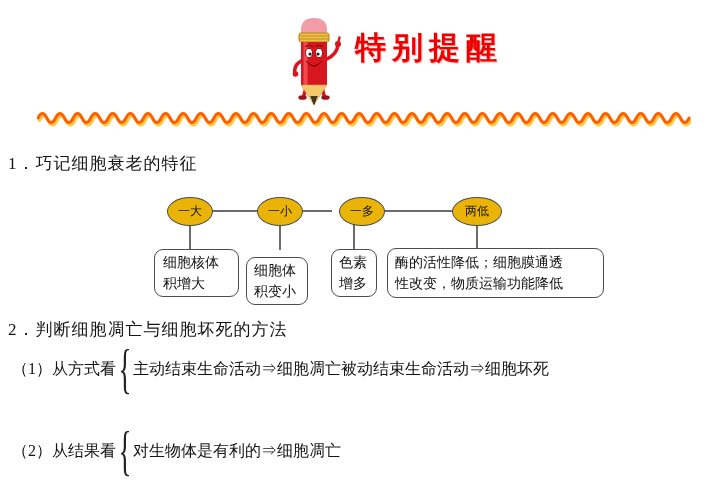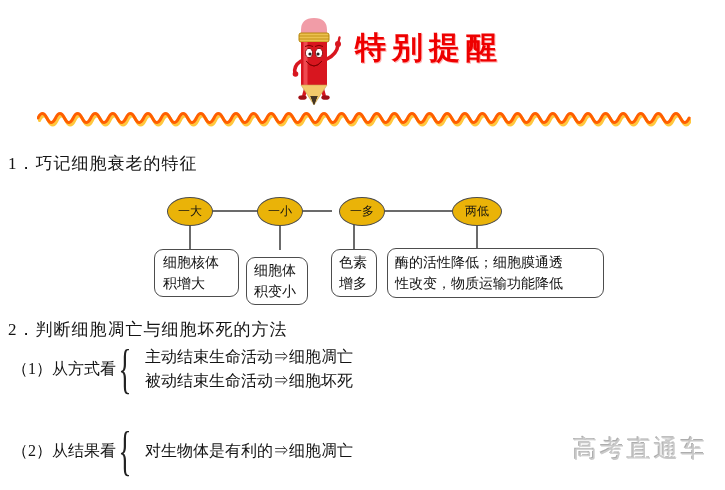--- a/index.html
+++ b/index.html
@@ -33,21 +33,21 @@
   .dbox span{white-space:pre-line;}
 
   
   .method{position:absolute;left:12px;display:flex;align-items:center;height:50px;}
   .method1{top:344px;}
   .method2{top:426px;}
   .method-label{font-size:16px;color:#141414;}
   .brace{display:inline-block;font-size:54px;font-weight:300;line-height:50px;
          transform:scaleX(0.5);margin:0 -5px 0 -4px;color:#222;}
   .brace::before{content:"{";}
-  .method-items{display:flex;flex-direction:column;margin-left:12px;}
+  .method-items{display:flex;flex-direction:row;}
   .method-items div{font-size:16px;line-height:24px;color:#141414;}
 
   
   .watermark{position:absolute;left:573px;top:433px;font-size:24px;letter-spacing:3px;
              font-family:"Liberation Sans",sans-serif;
              text-shadow:1px 1px 0 #ffffff,-1px -1px 0 #adadad;}
 </style>
 </head>
 <body>
 
@@ -133,15 +133,14 @@
   </div>
 
   <div class="method method2">
     <span class="method-label">（2）从结果看</span>
     <span class="brace"></span>
     <div class="method-items">
       <div>对生物体是有利的⇒细胞凋亡</div>
     </div>
   </div>
 
-  <div class="watermark" style="color: rgb(201, 201, 201);">高考直通车</div>
 
 </div>
 
 </body></html>

